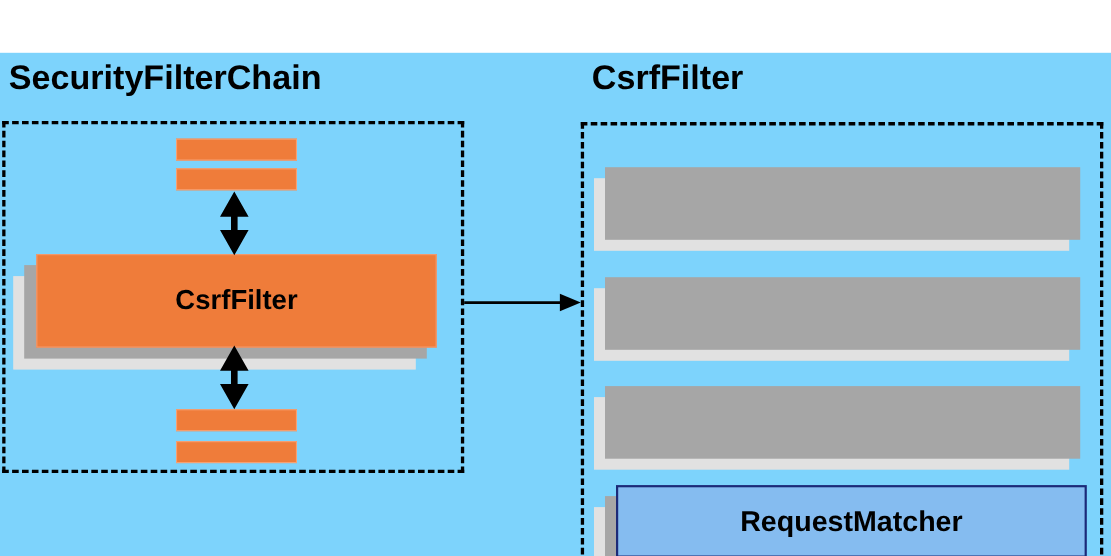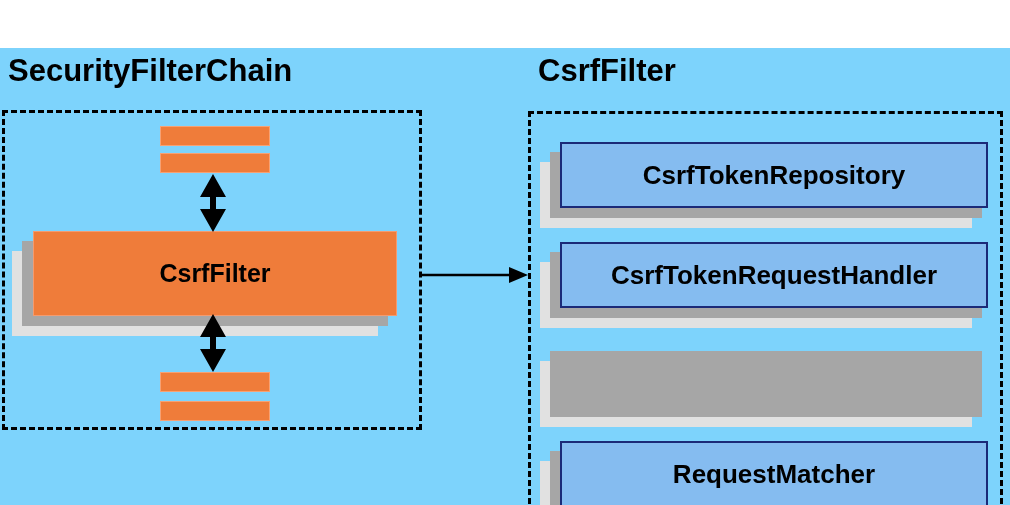--- a/index.html
+++ b/index.html
@@ -61,29 +61,23 @@
     <span>CsrfFilter</span>
   </div>
 
   <div class="bar" style="top:324px;"></div>
   <div class="bar" style="top:353px;"></div>
 
   <div class="dashed-box right-box"></div>
 
   <div class="shadow shadow-light comp-shadow-light" style="top:114px;"></div>
   <div class="shadow shadow-dark  comp-shadow-dark" style="top:104px;"></div>
-  <div class="component-box" style="top:94px;">
-    <span>CsrfTokenRepository</span>
-  </div>
 
   <div class="shadow shadow-light comp-shadow-light" style="top:214px;"></div>
   <div class="shadow shadow-dark  comp-shadow-dark" style="top:204px;"></div>
-  <div class="component-box" style="top:194px;">
-    <span>CsrfTokenRequestHandler</span>
-  </div>
 
   <div class="shadow shadow-light comp-shadow-light" style="top:313px;"></div>
   <div class="shadow shadow-dark  comp-shadow-dark" style="top:303px;"></div>
 
   <div class="shadow shadow-light comp-shadow-light" style="top:413px;"></div>
   <div class="shadow shadow-dark  comp-shadow-dark" style="top:403px;"></div>
   <div class="component-box" style="top:393px;">
     <span>RequestMatcher</span>
   </div>
 

